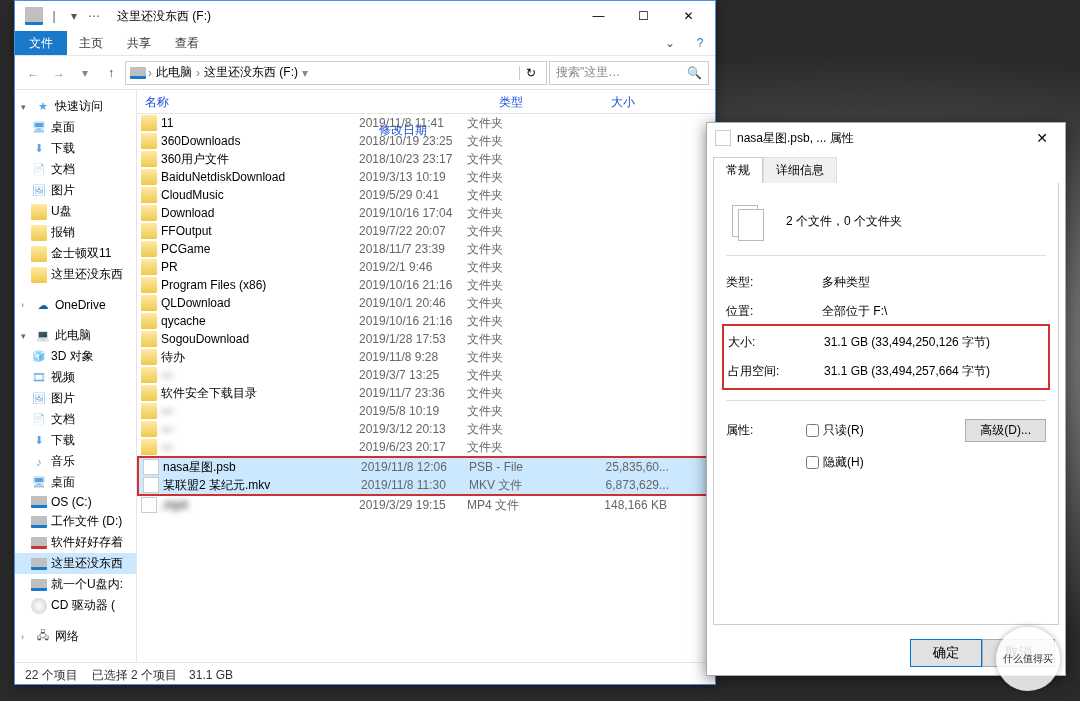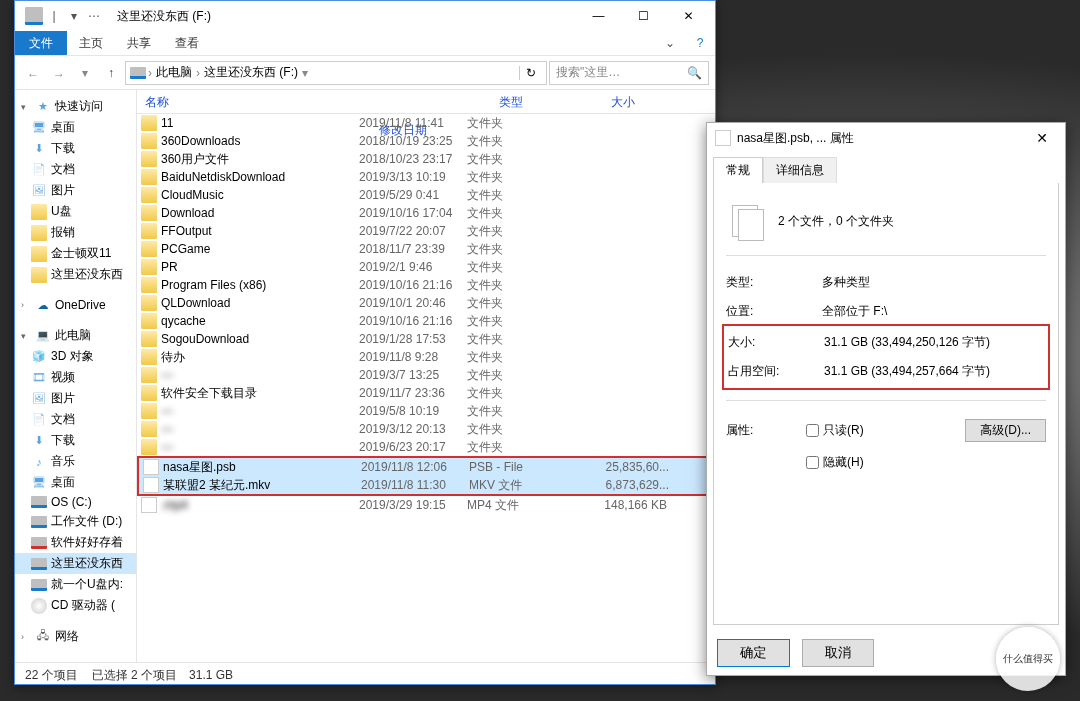--- a/index.html
+++ b/index.html
@@ -69,34 +69,34 @@
 
 .props-window { position: absolute; right: 14px; top: 122px; width: 360px; height: 554px; background: #fff; border: 1px solid #aaa; box-shadow: 0 3px 14px rgba(0,0,0,0.5); display: flex; flex-direction: column; font-size: 12px; }
 .props-title { height: 30px; display: flex; align-items: center; padding: 0 8px; }
 .props-title .pico { width: 16px; height: 16px; background: #fff; border: 1px solid #ccc; margin-right: 6px; }
 .props-title .pt { flex: 1; }
 .props-title .px { width: 30px; text-align: center; font-size: 14px; }
 .props-tabs { display: flex; padding: 4px 6px 0 6px; }
 .props-tabs .pt-tab { padding: 4px 12px; border: 1px solid #ccc; border-bottom: none; background: #fff; }
 .props-tabs .pt-tab.inactive { background: #f0f0f0; border-color: #ddd; }
 .props-body { flex: 1; margin: 0 6px 6px 6px; border: 1px solid #ccc; border-top: none; padding: 14px 12px; }
-.props-body .summary { display: flex; align-items: center; gap: 12px; padding: 6px 4px 16px 4px; border-bottom: 1px solid #ddd; margin-bottom: 12px; }
+.props-body .summary { display: flex; align-items: center; gap: 20px; padding: 6px 4px 16px 4px; border-bottom: 1px solid #ddd; margin-bottom: 12px; }
 .props-body .summary .multi-ico { width: 36px; height: 36px; position: relative; }
 .props-body .summary .multi-ico::before, .props-body .summary .multi-ico::after { content:""; position:absolute; width: 24px; height: 30px; background:#fff; border:1px solid #bbb; }
 .props-body .summary .multi-ico::before { left:2px; top:2px; }
 .props-body .summary .multi-ico::after { left:8px; top:6px; }
 .kv { display: flex; padding: 6px 0; }
 .kv .k { width: 80px; }
 .kv .v { flex: 1; margin-left: 16px; }
 .hl-box { border: 2px solid #d03030; padding: 2px 4px; margin: -2px -4px; }
 .attr-row { display: flex; align-items: center; padding: 6px 0; }
 .attr-row .k { width: 80px; }
 .attr-row label { display: flex; align-items: center; gap: 4px; }
 .attr-row .adv { margin-left: auto; padding: 2px 14px; border: 1px solid #adadad; background: #e1e1e1; }
-.props-buttons { display: flex; gap: 12px; padding: 8px 10px; }
+.props-buttons { display: flex; justify-content: flex-end; gap: 0; padding: 8px 10px; }
 .props-buttons button { padding: 4px 22px; border: 1px solid #adadad; background: #e1e1e1; }
 .props-buttons button.primary { border-color: #0078d7; }
 .watermark { position: absolute; right: 20px; bottom: 10px; width: 64px; height: 64px; border-radius: 50%; background: rgba(255,255,255,0.85); display: flex; align-items: center; justify-content: center; font-size: 10px; color: #333; text-align: center; line-height: 1.2; box-shadow: 0 0 6px rgba(0,0,0,0.3); }
 .arrow-down { color: #666; }
 </style>
 </head>
 <body>
 
 <div class="bg-photo"></div>
 

